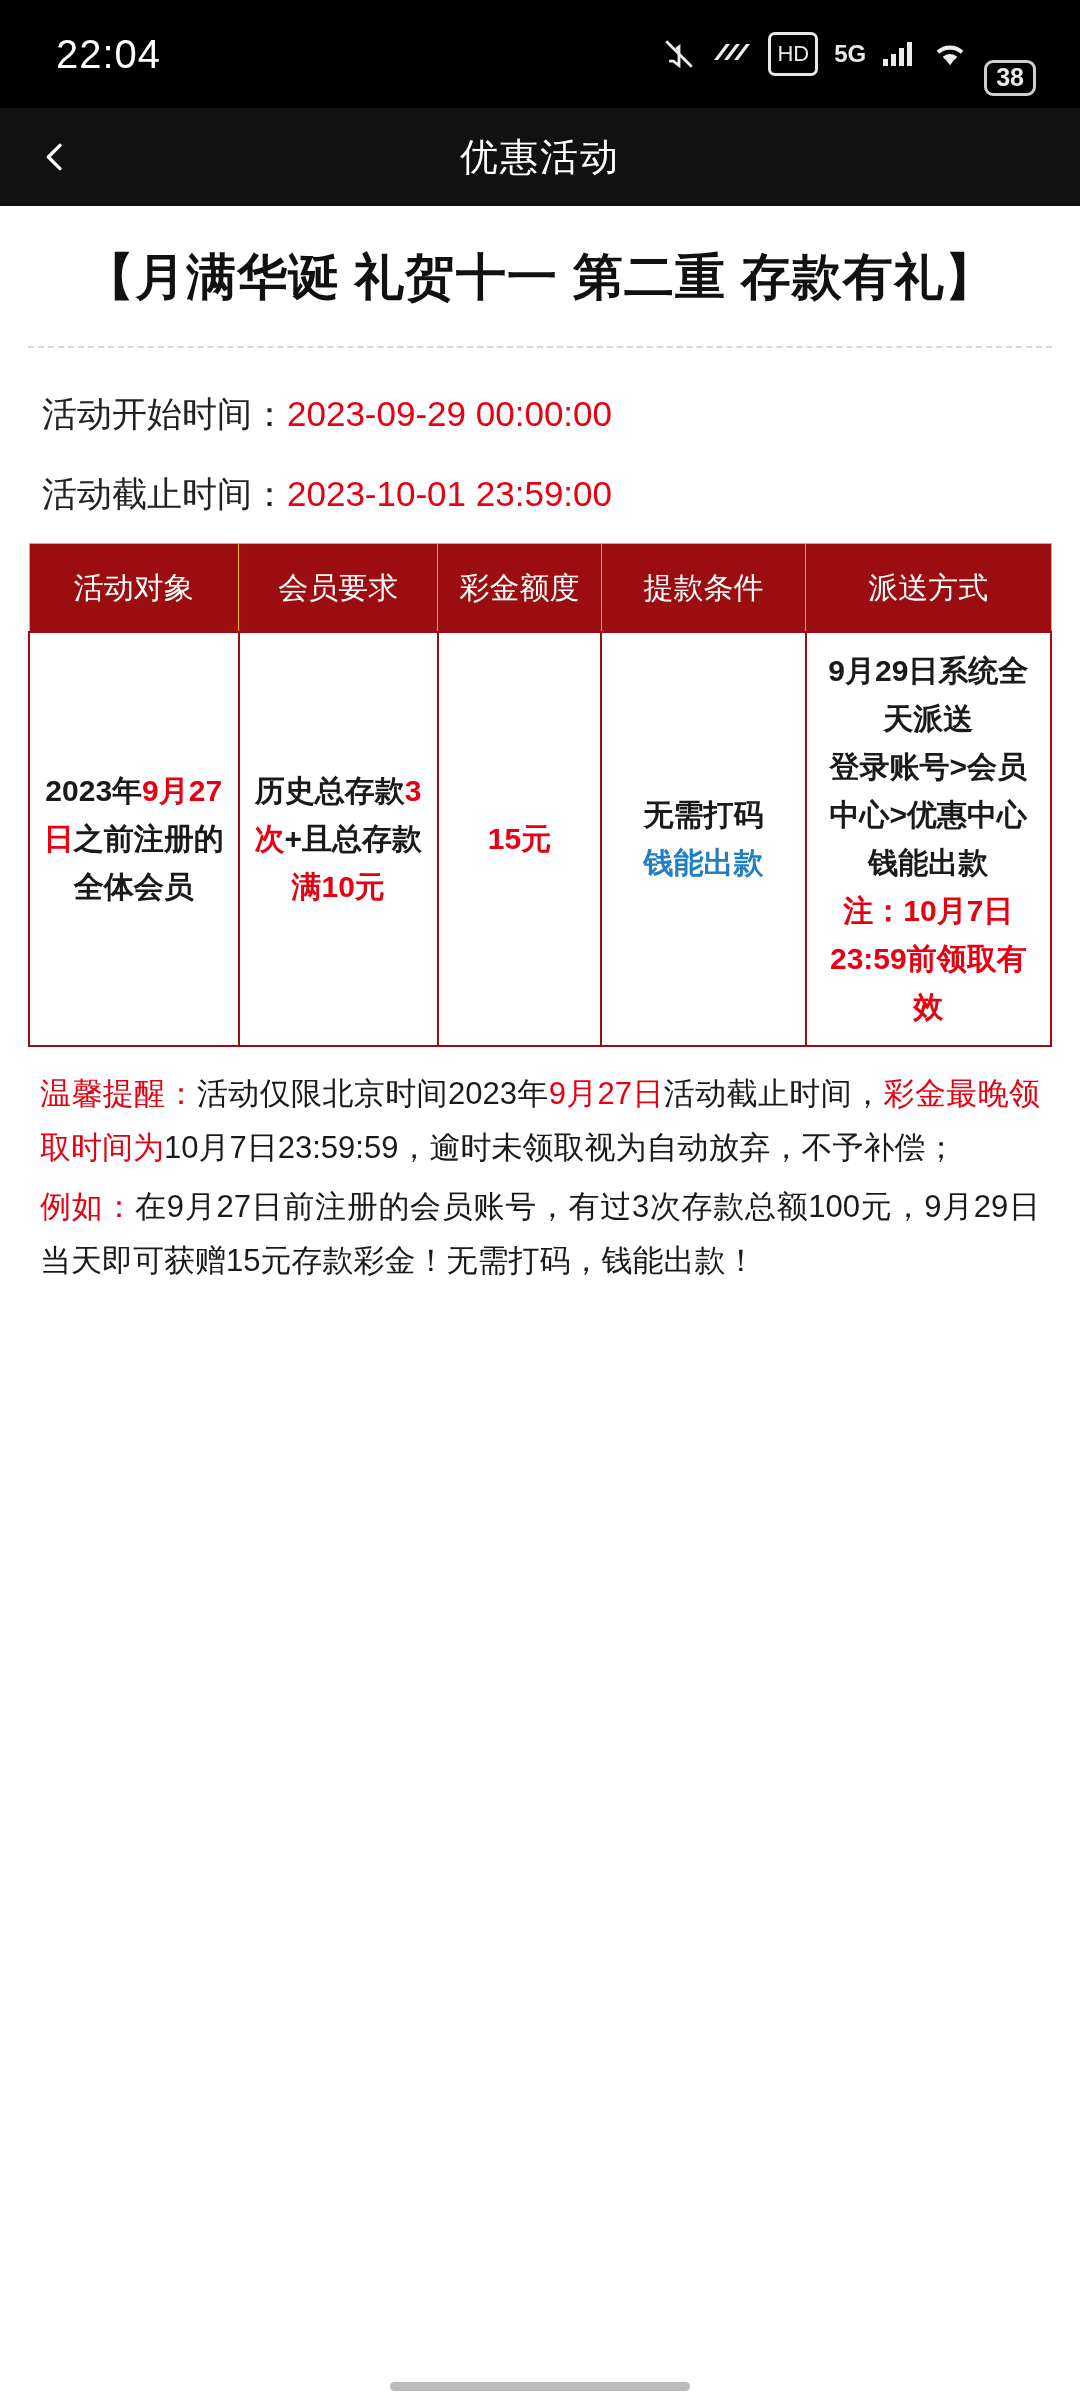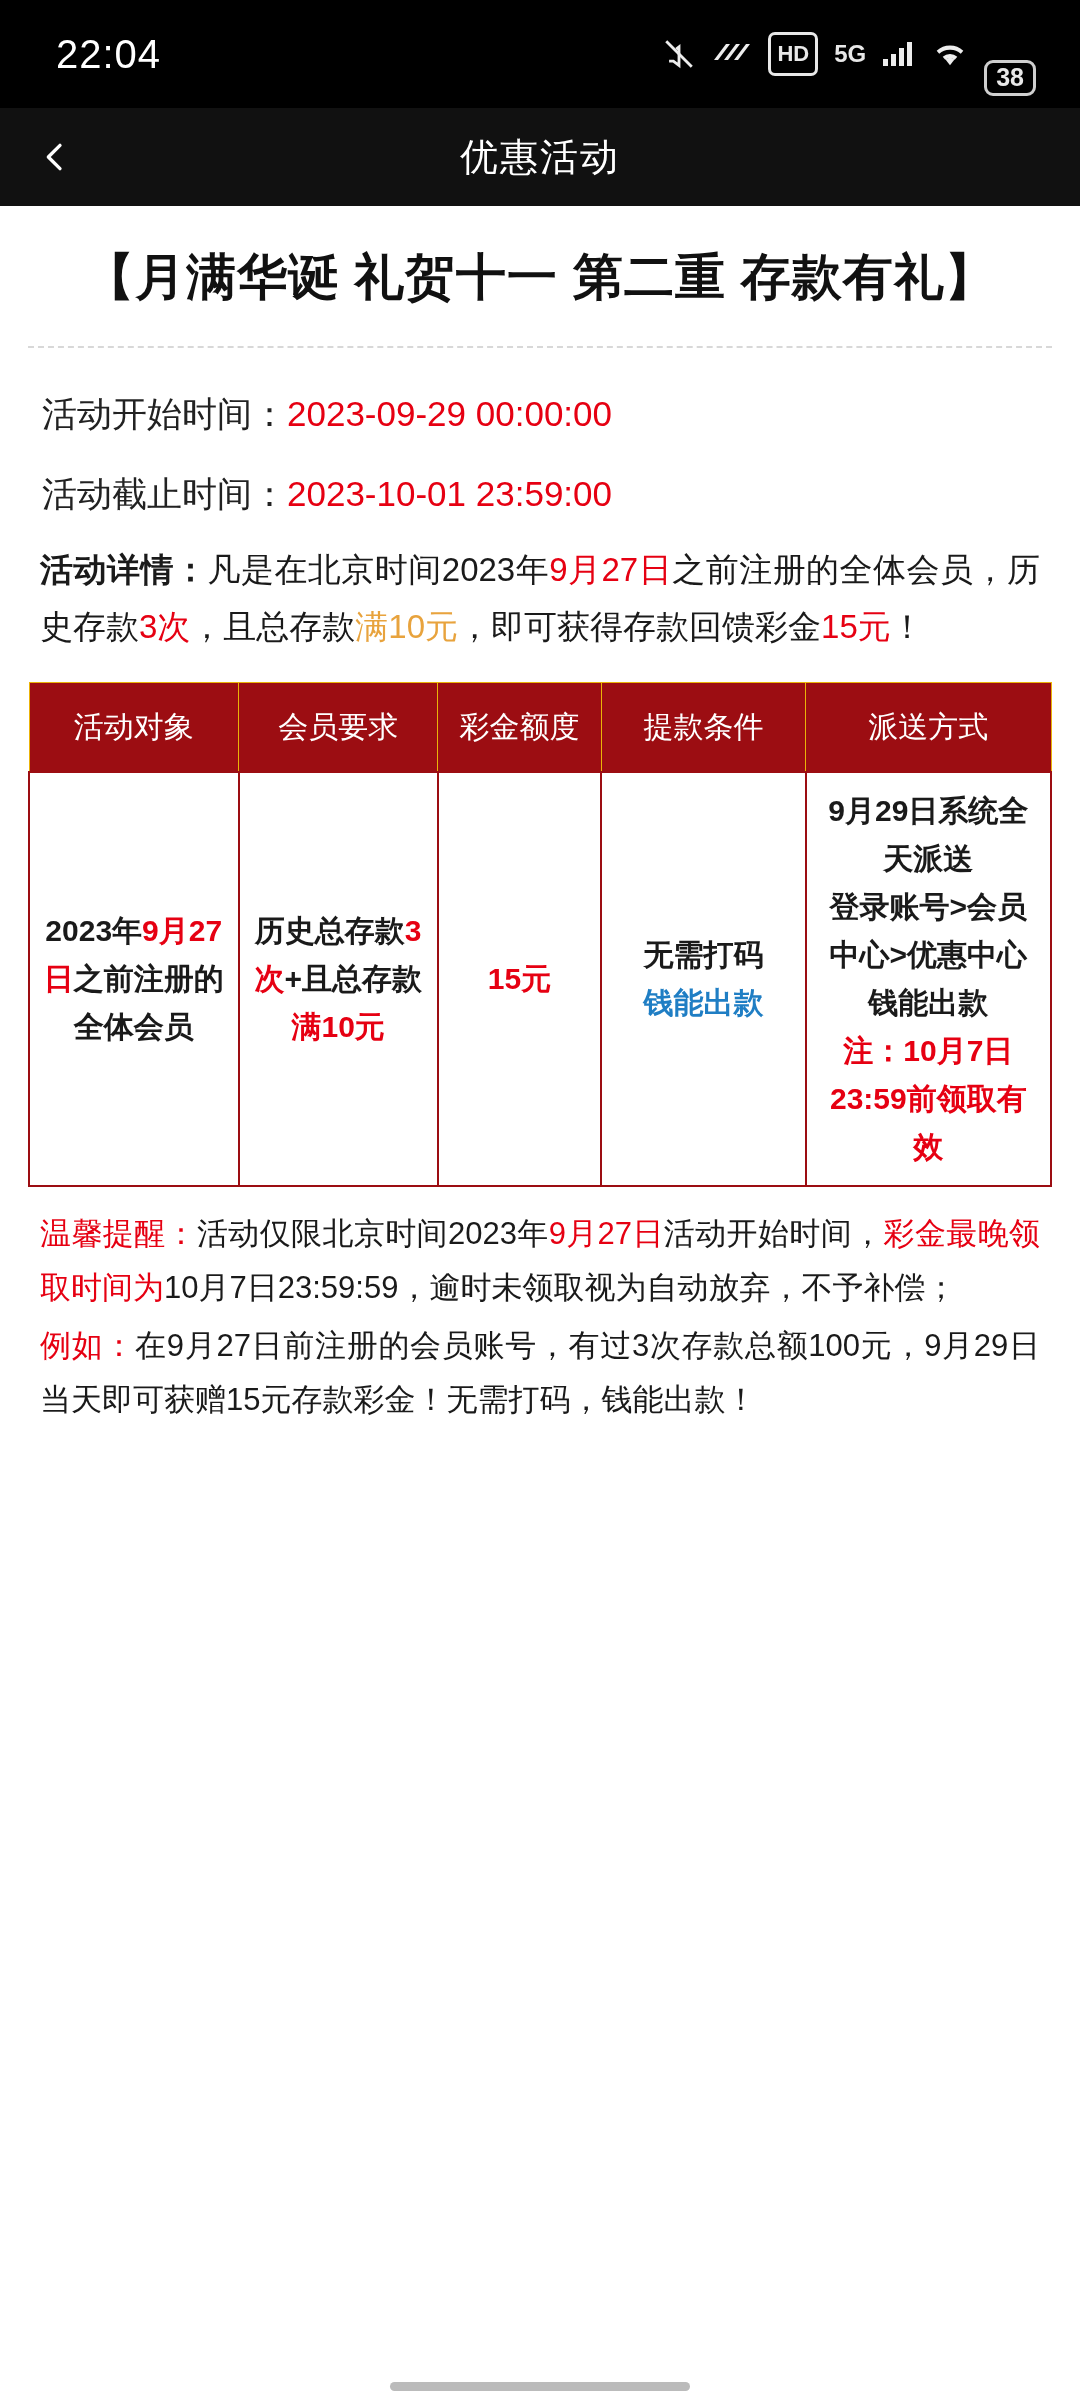--- a/index.html
+++ b/index.html
@@ -48,21 +48,21 @@
     font-weight: bold;
     margin-top: 48px;
   }
   .hd-box {
     border: 3px solid #e8e8e8;
     border-radius: 7px;
     font-size: 22px;
     padding: 8px 6px;
     line-height: 1;
     color: #e8e8e8;
-    font-weight: bold;
+    font-weight: normal;
   }
   .net-5g {
     font-size: 24px;
     font-weight: bold;
     color: #e8e8e8;
     line-height: 1;
   }
 
   
   .titlebar {
@@ -264,23 +264,20 @@
     <div class="divider"></div>
 
     <div class="time-row">
       <span>活动开始时间：</span><span class="val">2023-09-29 00:00:00</span>
     </div>
     <div class="time-row">
       <span>活动截止时间：</span><span class="val">2023-10-01 23:59:00</span>
     </div>
 
 
-    <div class="detail">
-      <b>活动详情：</b><span>凡是在北京时间2023年</span><span class="red">9月27日</span><span>之前注册的全体会员，历史存款</span><span class="red">3次</span><span>，且总存款</span><span class="orange">满10元</span><span>，即可获得存款回馈彩金</span><span class="red">15元</span><span>！</span>
-    </div>
 
     <table class="promo">
       <thead>
         <tr>
           <th style="width:20.5%">活动对象</th>
           <th style="width:19.5%">会员要求</th>
           <th style="width:16%">彩金额度</th>
           <th style="width:20%">提款条件</th>
           <th style="width:24%">派送方式</th>
         </tr>
@@ -304,21 +301,21 @@
             <div>9月29日系统全天派送</div>
             <div>登录账号&gt;会员中心&gt;优惠中心</div>
             <div>钱能出款</div>
             <div class="cell-note">注：10月7日23:59前领取有效</div>
           </td>
         </tr>
       </tbody>
     </table>
 
     <div class="notes">
-      <p><span class="red">温馨提醒：</span><span>活动仅限北京时间2023年</span><span class="red">9月27日</span><span>活动开始时间，</span><span class="red">彩金最晚领取时间为</span><span>10月7日23:59:59，逾时未领取视为自动放弃，不予补偿；</span></p>
+      <p><span class="red">温馨提醒：</span><span>活动仅限北京时间2023年</span><span class="red">9月27日</span><span>活动截止时间，</span><span class="red">彩金最晚领取时间为</span><span>10月7日23:59:59，逾时未领取视为自动放弃，不予补偿；</span></p>
       <p><span class="red">例如：</span><span>在9月27日前注册的会员账号，有过3次存款总额100元，9月29日当天即可获赠15元存款彩金！无需打码，钱能出款！</span></p>
     </div>
 
   </div>
 
   <div class="navbar">
     <div class="nav-pill"></div>
   </div>
 
 </div>

